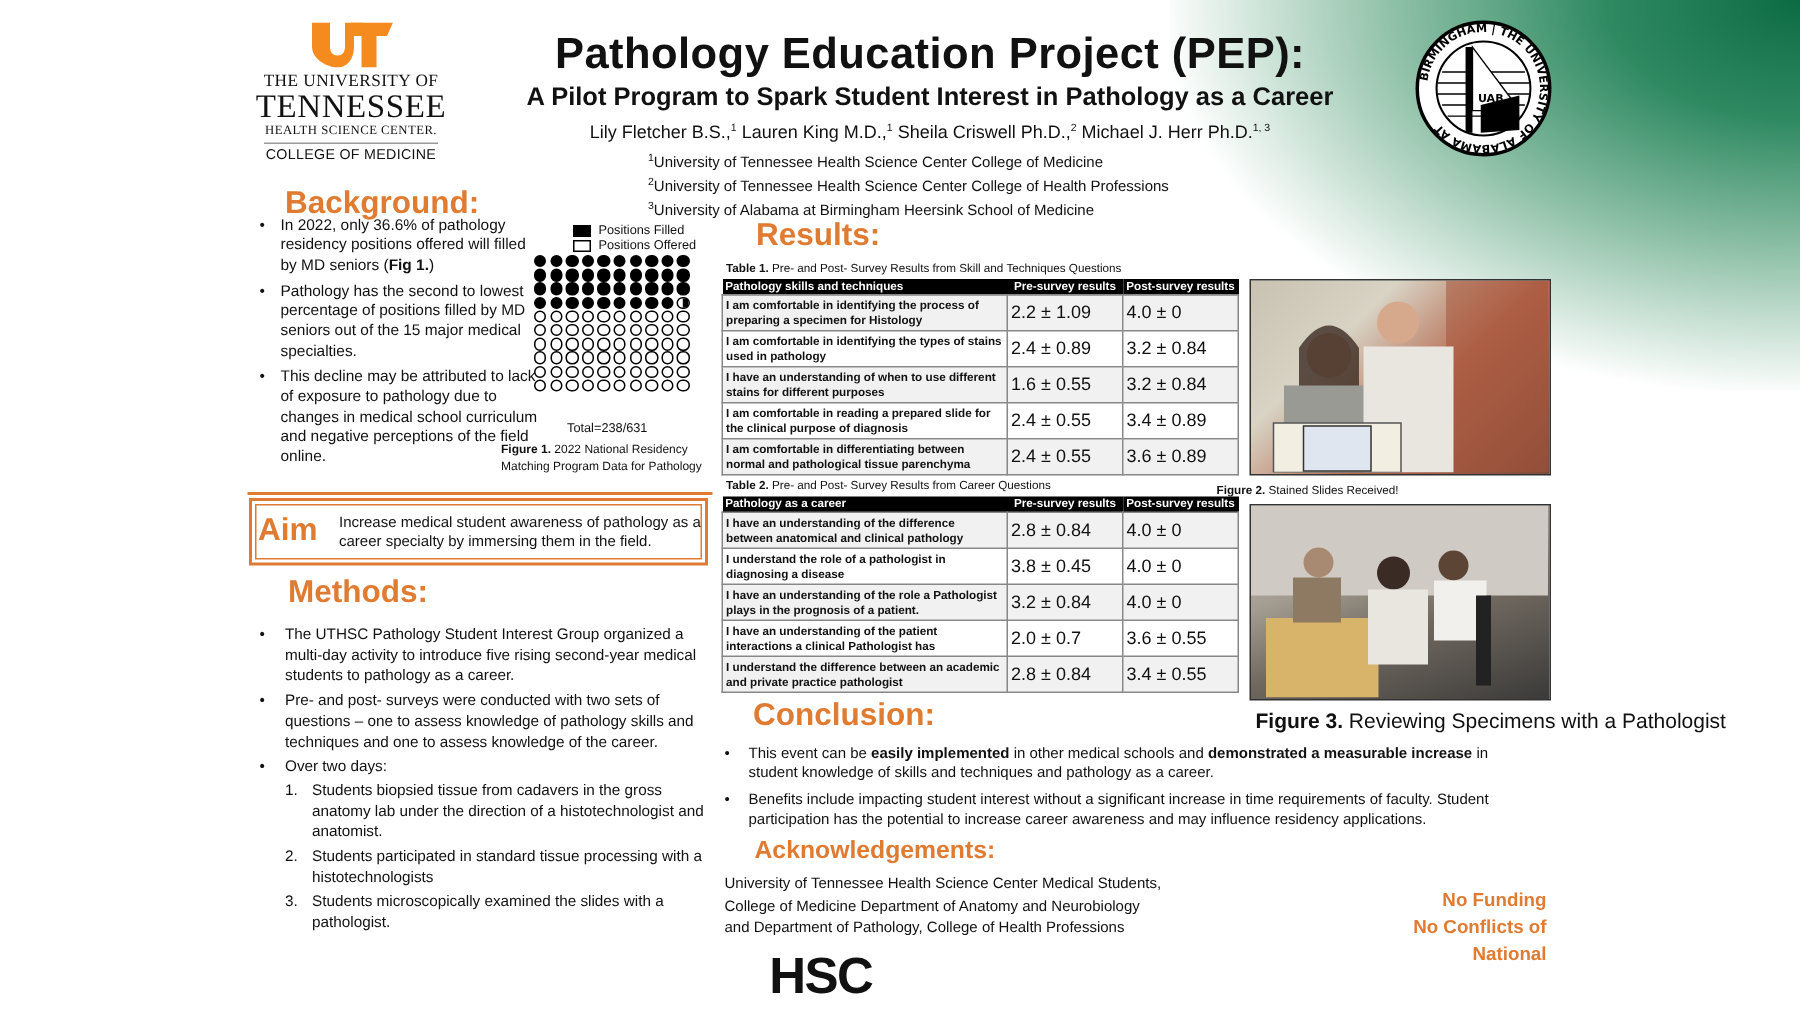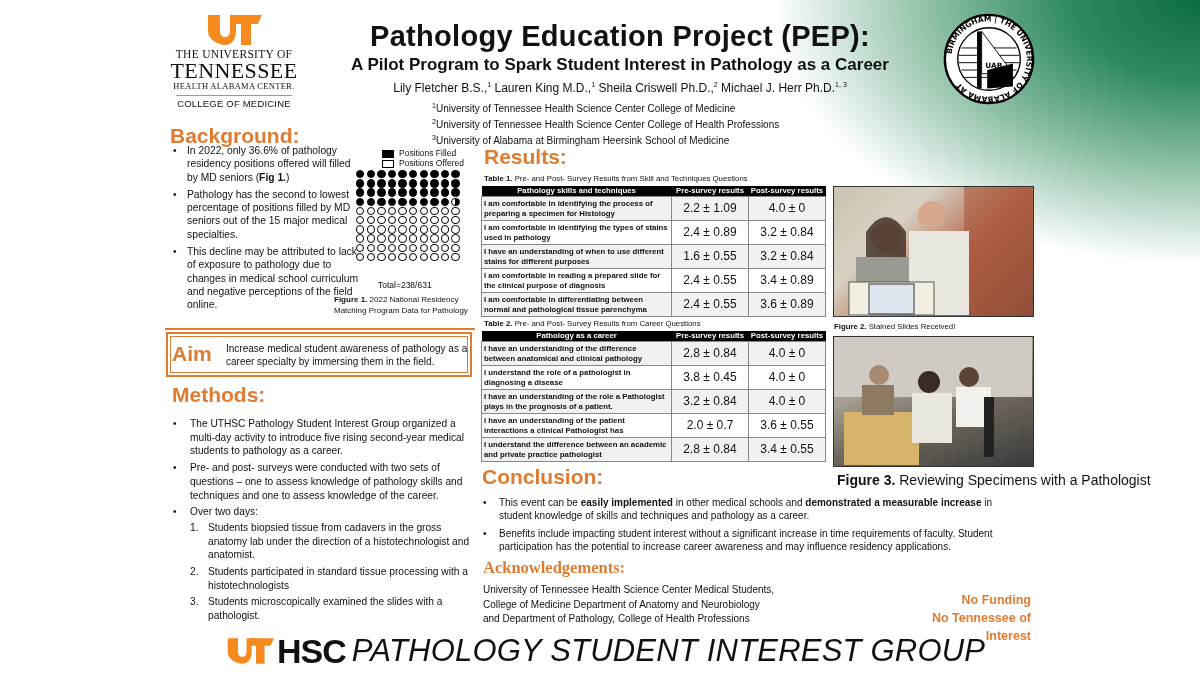--- a/index.html
+++ b/index.html
@@ -27,21 +27,21 @@
   .title { left:300px; top:20px; width:640px; text-align:center; font-weight:bold; font-size:29px; letter-spacing:0.3px; }
   .subtitle { left:300px; top:55px; width:640px; text-align:center; font-weight:bold; font-size:17px; }
   .authors { left:300px; top:81px; width:640px; text-align:center; font-size:12px; }
   .affils { left:432px; top:100px; font-size:10px; line-height:12.5px; }
   sup { font-size:7px; }
 
   
   .uab-seal { left:943px; top:13px; width:92px; height:92px; }
 
   
-  .h-sec { font-weight:bold; color:#e07b32; font-size:21px; }
+  .h-sec { font-weight:bold; color:#e07b32; font-size:21px;margin-left:20px; }
 
   
   .bg-head { left:170px; top:124px; }
   .bg-list { left:170px; top:144px; width:190px; font-size:10.3px; line-height:13.3px; margin:0; padding:0; list-style:none; }
   .bg-list li { position:relative; padding-left:17px; margin-bottom:4px; }
   .bg-list li::before { content:"•"; position:absolute; left:3px; top:0; }
 
   
   .legend { left:361px; top:148px; font-size:8.5px; line-height:10px;padding-left:21px; }
   .legend .sw { display:inline-block; width:10px; height:6px; border:1px solid #000; margin-right:5px; vertical-align:middle; }
@@ -70,65 +70,65 @@
   .m-sub li { position:relative; padding-left:18px; margin-bottom:3px; }
   .m-sub li .num { position:absolute; left:0; top:0; }
 
   
   .r-head { left:484px; top:145px; }
   .tcap { font-size:7.8px; }
   .tcap b { font-weight:bold; }
   .t1cap { left:484px; top:174px; }
   .t2cap { left:484px; top:319px; }
   table.res { position:absolute; border-collapse:collapse; width:345px; font-size:7.8px; }
-  table.res th { background:#000; color:#fff; font-weight:bold; text-align:center; padding:0 2px; height:10px; line-height:10px; white-space:nowrap; }
+  table.res th { background:#000; color:#fff; font-weight:bold; text-align:left; padding:0 2px; height:10px; line-height:10px; white-space:nowrap; }
   table.res th.c { text-align:center; }
   table.res td { border:1px solid #888; padding:0 2px; height:23px; line-height:9.5px; font-weight:bold; }
-  table.res td.v { font-weight:normal; font-size:12px; text-align:center; white-space:nowrap; width:72px; }
+  table.res td.v { font-weight:normal; font-size:12px; white-space:nowrap; width:72px; }
   table.res tr:nth-child(odd) td { background:#f1f1f1; }
   table.res tr:nth-child(even) td { background:#ffffff; }
   .t1 { left:481px; top:186px; }
   .t2 { left:481px; top:331px; }
 
   
   .photo { left:833px; width:201px; border:1.5px solid #333; box-sizing:border-box; overflow:hidden; }
   .photo1 { top:186px; height:131px; background:linear-gradient(135deg,#c9c2b1 0%, #d8d3c4 30%, #b66a4f 60%, #7c4a3a 100%); }
   .photo2 { top:336px; height:131px; background:linear-gradient(160deg,#cbc6bc 0%, #a39c90 35%, #6f685f 60%, #3b3a39 100%); }
-  .fig2cap { left:823px; top:322px; font-size:7.8px;padding-left:11px; }
+  .fig2cap { left:800px; top:322px; font-size:7.8px;padding-left:11px; }
   .fig3cap { left:837px; top:472px; font-size:14px; }
 
   
   .c-head { left:482px; top:465px; }
   .c-list { left:482px; top:496px; width:540px; font-size:10px; line-height:13.3px; margin:0; padding:0; list-style:none; }
   .c-list li { position:relative; padding-left:17px; margin-bottom:4px; }
   .c-list li::before { content:"•"; position:absolute; left:1px; top:0; }
 
   
-  .a-head { left:483px; top:558px; font-size:16.5px;font-family:Liberation Serif, serif; }
+  .a-head { left:483px; top:558px; font-size:16.5px; }
   .a-text { left:483px; top:583px; font-size:10px; line-height:14.5px; }
   .disclaim { left:900px; top:591px; width:131px; text-align:right; font-weight:bold; color:#e07b32; font-size:12.5px; line-height:18px; }
 
   
-  .footer { left:226px; top:632px; height:38px; display:flex; align-items:center; }
+  .footer { left:226px; top:632px; height:38px; display:flex; align-items:center;flex-direction:column; }
   .f-hsc { font-weight:bold; font-size:34px; letter-spacing:-1px; margin-left:3px; }
   .f-text { font-size:31px; letter-spacing:0.2px; margin-left:6px; font-weight:normal;font-style:italic; }
 </style>
 </head>
 <body>
 
 <div class="bg-gradient"></div>
 
 <div class="abs ut-logo">
   <svg class="ut-mark" width="56" height="30" viewBox="0 0 56 30">
     <path fill="#f58a1f" d="M2 0h12v16c0 4 2 6 5 6s5-2 5-6V0h12v4h-6v12c0 9-5 14-11 14S2 25 2 16z"></path>
     <path fill="#f58a1f" d="M28 0h28l-4 9h-7v21H35V9h-7z"></path>
   </svg>
   <div class="ut-line1">THE UNIVERSITY OF</div>
   <div class="ut-line2">TENNESSEE</div>
-  <div class="ut-line3">HEALTH ALABAMA CENTER.</div>
+  <div class="ut-line3">HEALTH SCIENCE CENTER.</div>
   <div class="ut-rule"></div>
   <div class="ut-line4">COLLEGE OF MEDICINE</div>
 </div>
 
 <div class="abs title">Pathology Education Project (PEP):</div>
 <div class="abs subtitle">A Pilot Program to Spark Student Interest in Pathology as a Career</div>
 <div class="abs authors">
   <span>Lily Fletcher B.S.,</span><sup>1</sup>
   <span> Lauren King M.D.,</span><sup>1</sup>
   <span> Sheila Criswell Ph.D.,</span><sup>2</sup>
@@ -414,21 +414,21 @@
 
 <div class="abs h-sec a-head">Acknowledgements:</div>
 <div class="abs a-text">
   <div>University of Tennessee Health Science Center Medical Students,</div>
   <div>College of Medicine Department of Anatomy and Neurobiology</div>
   <div>and Department of Pathology, College of Health Professions</div>
 </div>
 
 <div class="abs disclaim">
   <div>No Funding</div>
-  <div>No Tennessee of Interest</div>
+  <div>No Conflicts of National</div>
 </div>
 
 <div class="abs footer">
   <svg width="48" height="28" viewBox="0 0 56 30">
     <path fill="#f58a1f" d="M2 0h12v16c0 4 2 6 5 6s5-2 5-6V0h12v4h-6v12c0 9-5 14-11 14S2 25 2 16z"></path>
     <path fill="#f58a1f" d="M28 0h28l-4 9h-7v21H35V9h-7z"></path>
   </svg>
   <span class="f-hsc">HSC</span>
   <span class="f-text">PATHOLOGY STUDENT INTEREST GROUP</span>
 </div>

